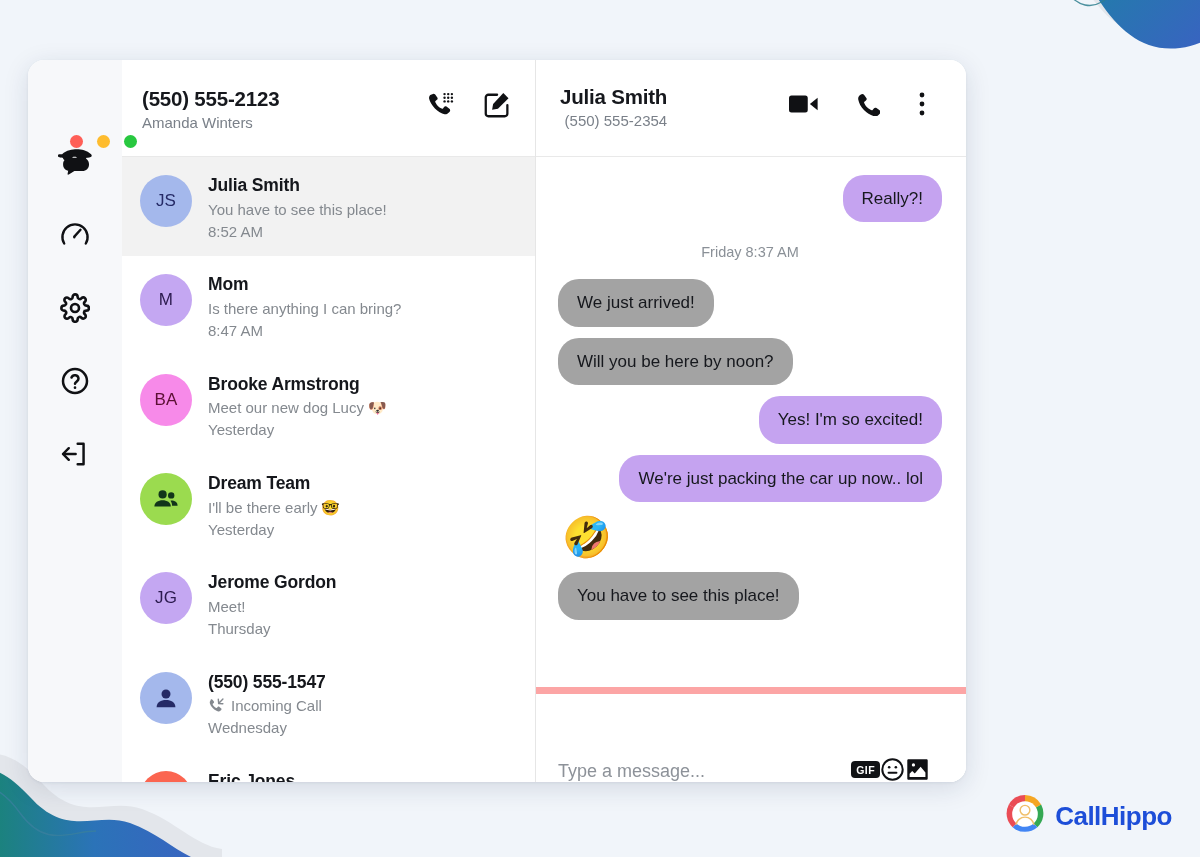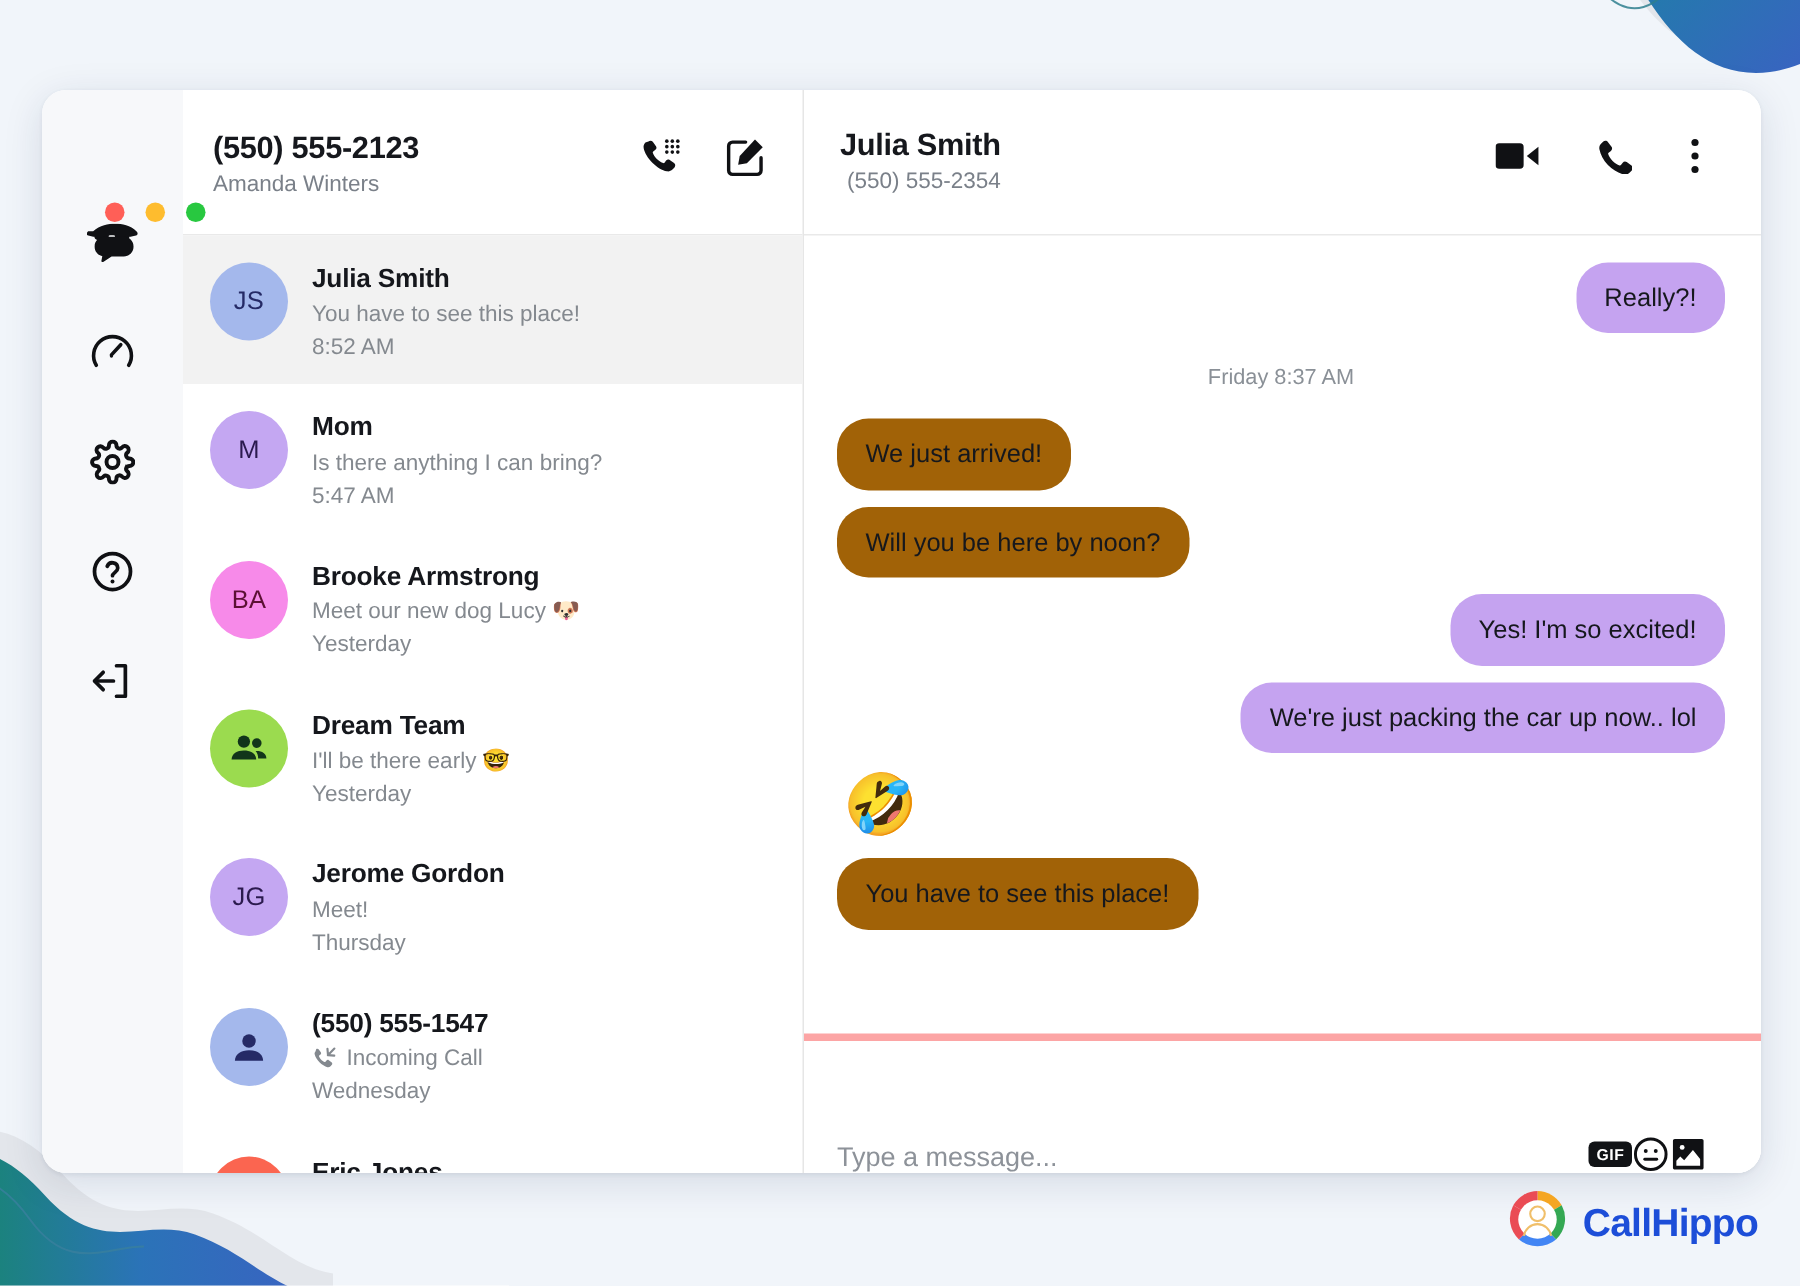--- a/index.html
+++ b/index.html
@@ -34,21 +34,21 @@
     height: 160px;
     pointer-events: none;
     overflow: visible;
   }
 
   
   .window {
     position: absolute;
     left: 28px;
     top: 60px;
-    width: 1146px;
+    width: 938px;
     height: 722px;
     background: #ffffff;
     border-radius: 16px;
     box-shadow: 0 6px 26px rgba(24, 40, 75, .13), 0 1px 3px rgba(24,40,75,.07);
     display: flex;
     overflow: hidden;
   }
 
   
   .rail {
@@ -209,42 +209,42 @@
   }
 
   
   .messages {
     flex: 1 1 auto;
     padding: 18px 24px 10px 22px;
     display: flex;
     flex-direction: column;
     gap: 11px;
     overflow: hidden;
-    border-bottom: 5px solid #fca5a5;
+    border-bottom: 7px solid #fca5a5;
   }
   .daystamp {
     text-align: center;
     font-size: 14.5px;
     color: #8a9097;
     margin: 11px 0 8px 0;
   }
   .row { display: flex; }
   .row.out { justify-content: flex-end; }
   .row.in  { justify-content: flex-start; }
 
   .bubble {
     max-width: 355px;
     padding: 12px 19px;
     border-radius: 21px;
     font-size: 17px;
     line-height: 1.38;
     color: #16181d;
     word-wrap: break-word;
   }
-  .bubble.in  { background: #a16207; }
+  .bubble.in  { background: #a3a3a3; }
   .bubble.out { background: #c5a3f0; }
   .bubble.emoji-only {
     background: none;
     padding: 2px 4px;
     font-size: 40px;
     line-height: 1.1;
   }
 
   
   .composer {
@@ -437,21 +437,21 @@
             <div class="conv-time">8:52 AM</div>
           </div>
         </div>
         <div class="conv">
           <div class="avatar" style="background: rgb(196, 167, 242); color: rgb(43, 26, 78);">M</div>
           <div class="conv-body">
             <div class="conv-name">Mom</div>
             <div class="conv-preview">
               <span>Is there anything I can bring?</span>
             </div>
-            <div class="conv-time">5:47 AM</div>
+            <div class="conv-time">8:47 AM</div>
           </div>
         </div>
         <div class="conv">
           <div class="avatar" style="background: rgb(247, 138, 233); color: rgb(92, 16, 52);">BA</div>
           <div class="conv-body">
             <div class="conv-name">Brooke Armstrong</div>
             <div class="conv-preview">
               <span>Meet our new dog Lucy 🐶</span>
             </div>
             <div class="conv-time">Yesterday</div>

